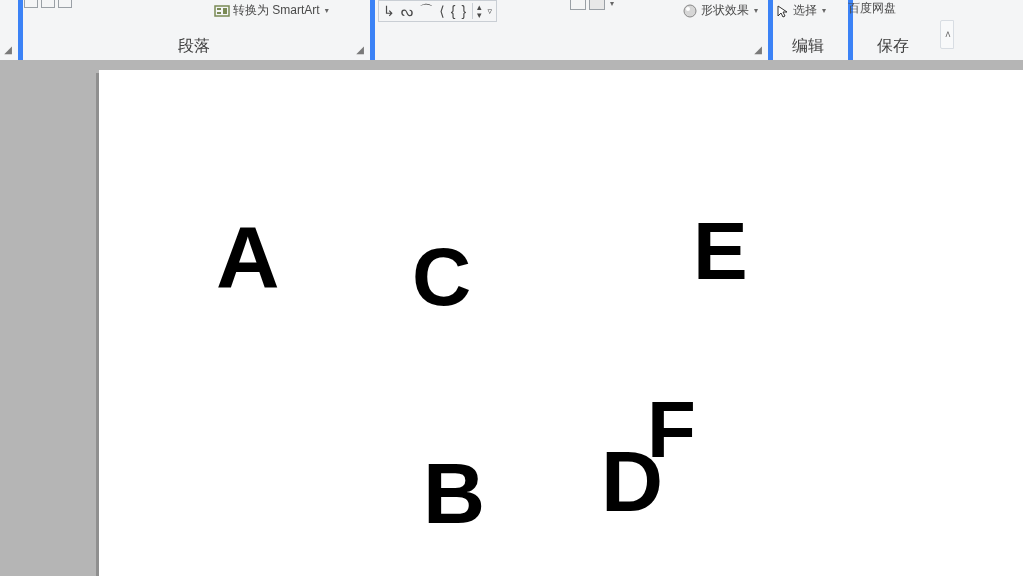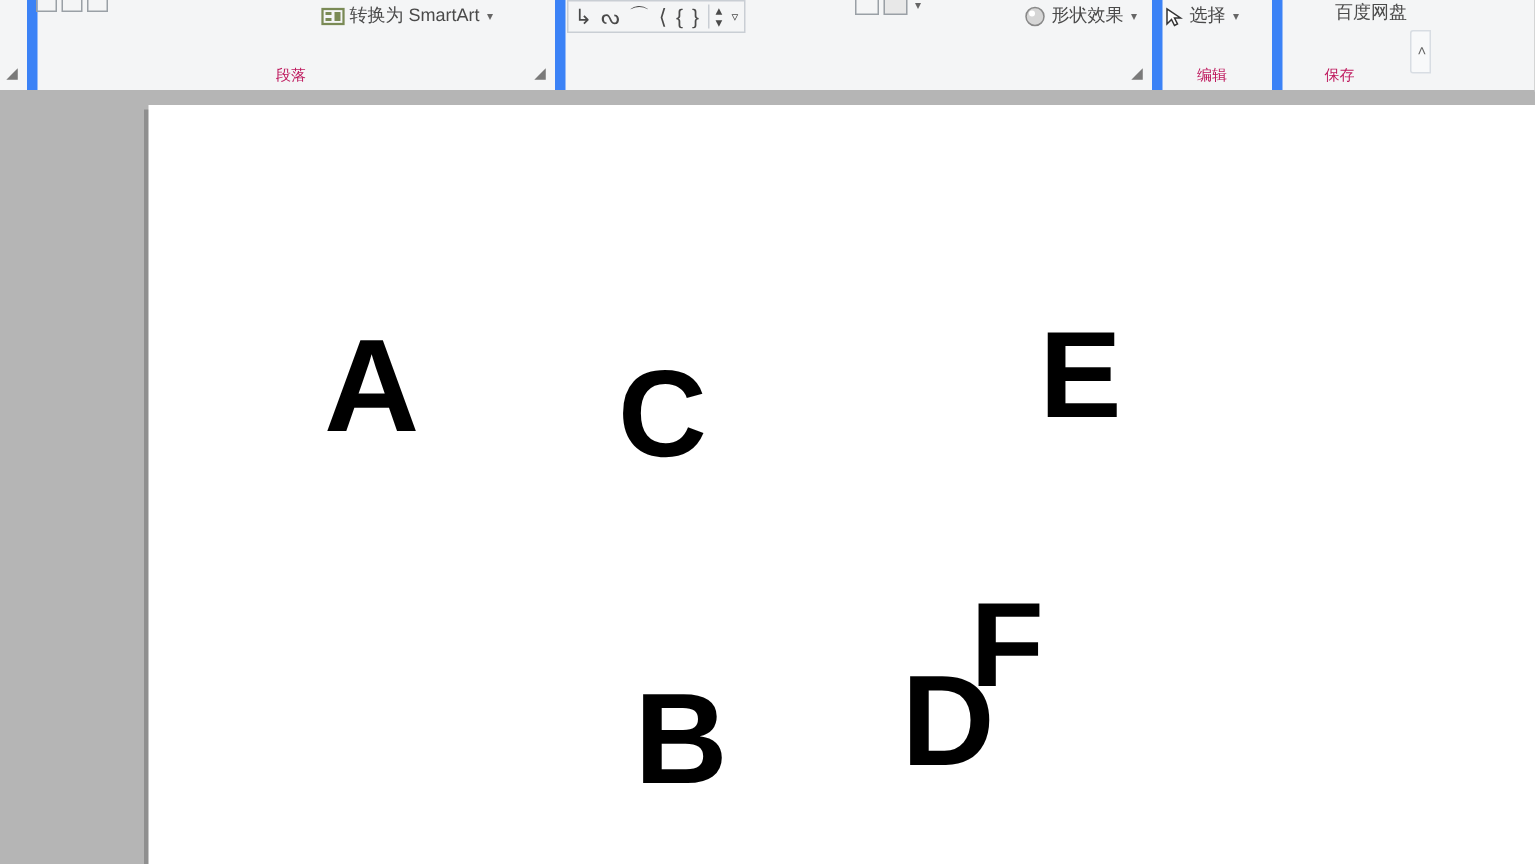--- a/index.html
+++ b/index.html
@@ -1,23 +1,23 @@
 <!DOCTYPE html>
 <html><head>
 <meta charset="utf-8">
 <style>
   html,body{margin:0;padding:0;width:1023px;height:576px;overflow:hidden;
     font-family:"Segoe UI","Microsoft YaHei",Arial,sans-serif;
     background:#b5b5b5;}
   
   .ribbon{position:absolute;left:0;top:0;width:1023px;height:60px;
     background:#f4f5f6;border-bottom:1px solid #c4c9cf;}
-  .grp{position:absolute;top:0;height:60px;border-right:7px solid #3b82f6;}
+  .grp{position:absolute;top:0;height:60px;border-right:5px solid #3b82f6;}
   .grp .lbl{position:absolute;bottom:3px;left:0;width:100%;
-    text-align:center;font-size:10px;color:#be185d;}
+    text-align:center;font-size:16px;color:#404040;}
   .launcher{position:absolute;right:4px;bottom:4px;width:12px;height:12px;
     font-size:10px;color:#7a7a7a;line-height:12px;text-align:center;}
   .btn{position:absolute;font-size:12px;color:#4a4a4a;display:flex;
     align-items:center;gap:3px;white-space:nowrap;}
   .ico{display:inline-flex;align-items:center;justify-content:center;}
   .dd{font-size:8px;color:#666;margin-left:2px;}
   .sq{width:16px;height:16px;border:1px solid #9aa0a6;display:inline-block;}
   
   .deck{position:absolute;left:0;top:60px;width:1023px;height:516px;
     background:#b5b5b5;}
@@ -100,21 +100,21 @@
             <path d="M2 2 L2 12 L5 9 L7 13 L9 12 L7 8 L11 8 Z" fill="#fff" stroke="#333" stroke-width="1"></path>
           </svg>
       </span>
       <span>选择</span>
       <span class="dd">▾</span>
     </div>
     <span class="lbl">编辑</span>
   </div>
 
   <div class="grp" style="left:848px;width:90px;border-right:none;">
-    <div class="btn" style="left:0;top:0;width:90px;justify-content:flex-end;font-size:12px;">
+    <div class="btn" style="left:0;top:0;width:90px;justify-content:flex-start;font-size:12px;">
       <span>百度网盘</span>
     </div>
     <span class="lbl">保存</span>
   </div>
 
   <div class="btn" style="left:940px;top:20px;border:1px solid #d8dde3;border-radius:2px 0 0 2px;padding:8px 2px 8px 4px;background:#f8f9fa;">
     <span style="font-size:10px;color:#666;">˄</span>
   </div>
 </div>
 

